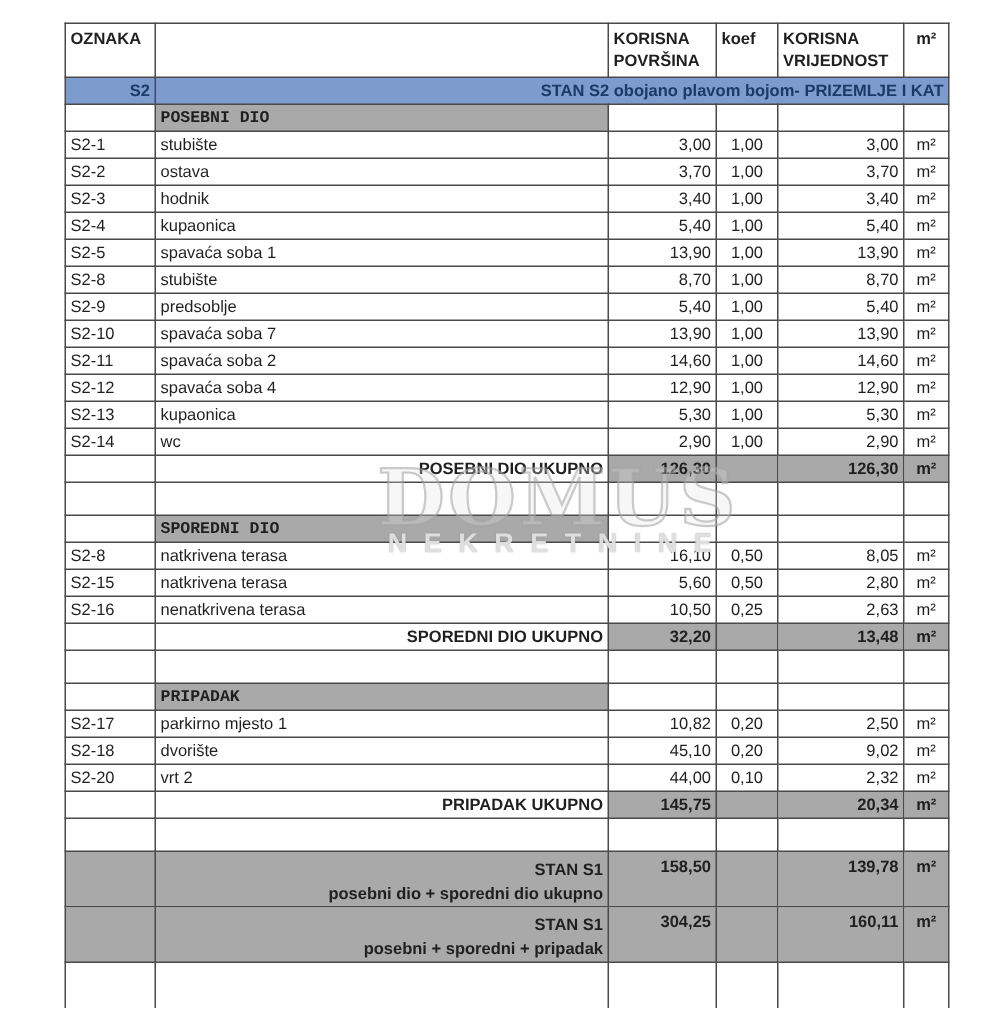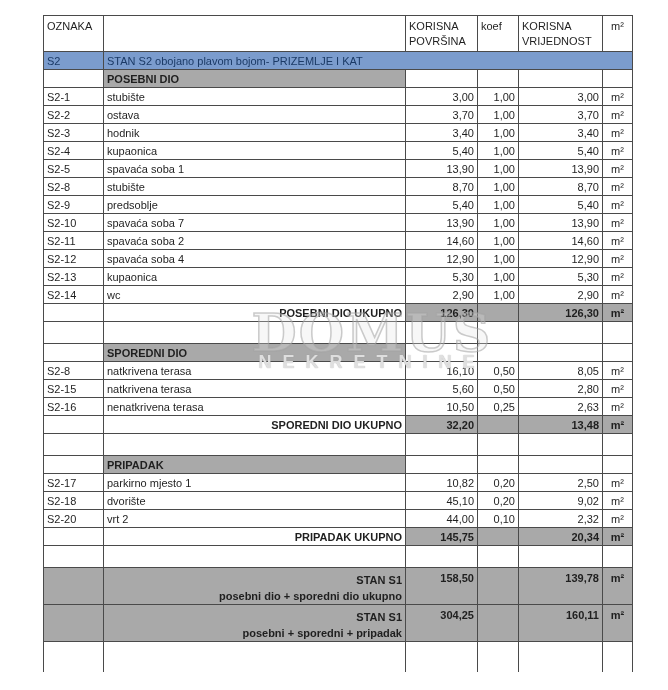--- a/index.html
+++ b/index.html
@@ -6,32 +6,32 @@
     --blue-bg:#7b9ccd; --blue-text:#1b3a66; --gray-bg:#a9a9a9;
     --border:#4a4a4a; --text:#1f1f1f;
   }
   html,body{margin:0;padding:0;background:#ffffff;}
   .page{position:relative;width:668px;height:690px;background:#fff;overflow:hidden;
         font-family:"Liberation Sans",sans-serif;}
   table.sheet{position:absolute;left:43px;top:15px;width:589px;
               border-collapse:collapse;table-layout:fixed;}
   .sheet th,.sheet td{border:1px solid var(--border);font-size:11px;color:var(--text);
               padding:0 3px;overflow:hidden;white-space:nowrap;}
-  .sheet th{font-weight:normal;vertical-align:top;text-align:left;padding-top:3px;line-height:15px;}
+  .sheet th{font-weight:bold;vertical-align:top;text-align:left;padding-top:3px;line-height:15px;}
   .sheet th.c{text-align:center;}
   tbody td{vertical-align:middle;}
   tr.h-head{height:36px} tr.h-r{height:18px} tr.h-blank{height:22px}
   tr.h-grand{height:24px} tr.h-stub{height:30px}
   .num{text-align:right;padding-right:3px;}
-  .koef{text-align:right;padding-left:2px;}
+  .koef{text-align:center;padding-left:2px;}
   .unit{text-align:center;padding:0 1px;}
   .b{font-weight:bold;}
   .g{background:var(--gray-bg);}
-  .band{background:var(--gray-bg);font-weight:bold;}
-  tr.blue td{background:var(--blue-bg);color:var(--blue-text);font-weight:normal;}
+  .band{background:var(--gray-bg);font-weight:bold;font-family:Liberation Mono, monospace;}
+  tr.blue td{background:var(--blue-bg);color:var(--blue-text);font-weight:bold;text-align:right;}
   .total-label{text-align:right;font-weight:bold;padding-right:4px;}
   tr.grand td{background:var(--gray-bg);vertical-align:top;padding-top:4px;}
   .grand-label{text-align:right;font-weight:bold;padding-right:4px;}
   .grand-label .l1,.grand-label .l2{line-height:16px;font-weight:bold;}
   tr.stub td{border-bottom:none;background:#fff;}
   .watermark{position:absolute;left:226px;top:308px;width:292px;text-align:center;
              z-index:3;pointer-events:none;}
   .wm-big{font-family:"DejaVu Serif",serif;font-weight:bold;font-size:52px;line-height:50px;
           letter-spacing:2px;color:rgba(225,225,225,0.28);
           -webkit-text-stroke:1.5px rgba(162,162,162,0.55);}

